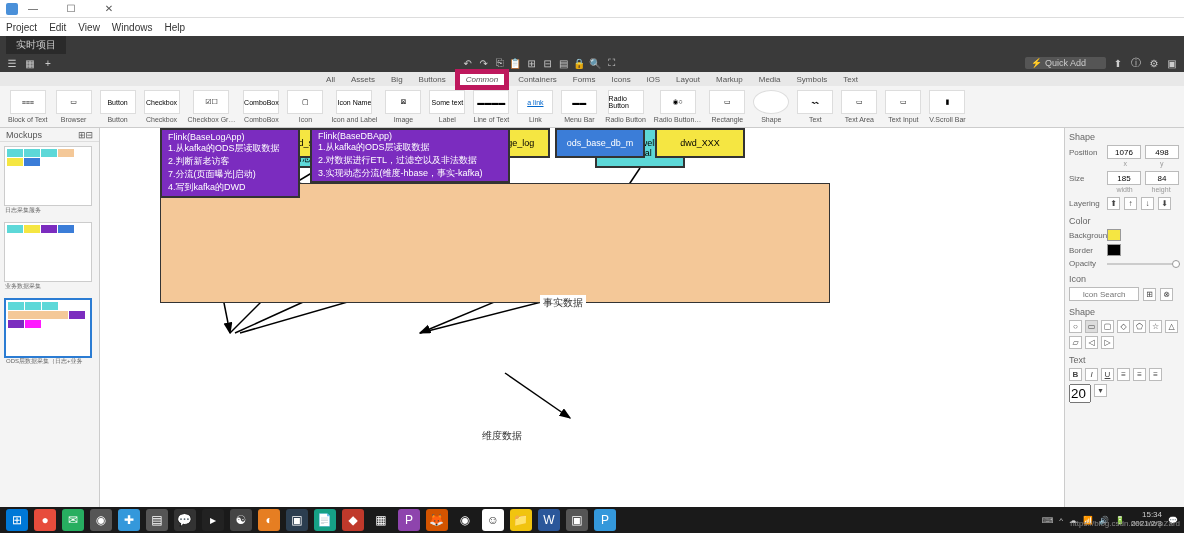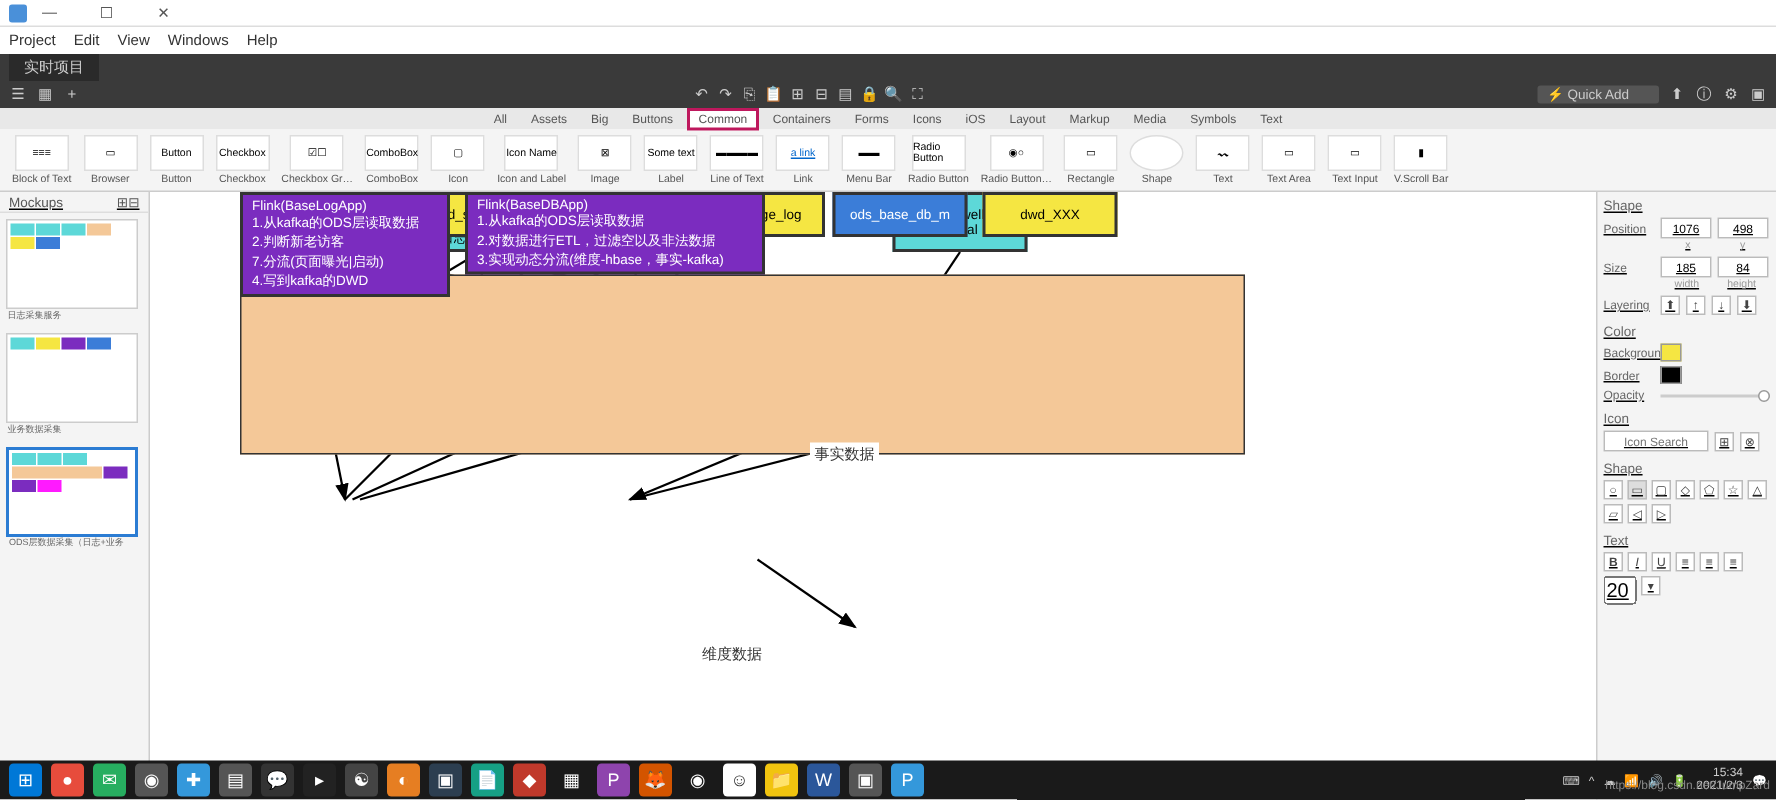--- a/index.html
+++ b/index.html
@@ -24,31 +24,31 @@
 .darkbar { height: 18px; background: #3a3a3a; display: flex; align-items: center; padding: 0 6px; justify-content: space-between; }
 .darkbar .left { display: flex; gap: 6px; align-items: center; }
 .darkbar .icn { width: 12px; height: 12px; color: #ccc; display: inline-flex; align-items: center; justify-content: center; }
 .darkbar .mid { display: flex; gap: 4px; }
 .darkbar .right { display: flex; gap: 6px; align-items: center; }
 .darkbar .quickadd { background: #555; color: #ccc; padding: 1px 20px 1px 6px; font-size: 9px; border-radius: 2px; }
 
 
 .cattabs { height: 14px; background: #e8e8e8; display: flex; align-items: center; justify-content: center; gap: 2px; font-size: 8px; }
 .cattabs .cat { padding: 1px 6px; color: #555; border: 1px solid transparent; cursor: pointer; }
-.cattabs .cat.active { background: #fff; border: 2px solid #be185d; }
+.cattabs .cat.active { background: #fff; border: 5px solid #be185d; font-style: italic; }
 
 
 .ribbon { height: 42px; background: #f4f4f4; border-bottom: 1px solid #ccc; display: flex; align-items: center; padding: 0 4px; overflow: hidden; }
 .ribbon .item { display: flex; flex-direction: column; align-items: center; gap: 2px; padding: 0 4px; min-width: 42px; }
 .ribbon .item .preview { width: 36px; height: 24px; background: #fff; border: 1px solid #ddd; display: flex; align-items: center; justify-content: center; font-size: 7px; }
 .ribbon .item .label { font-size: 7px; color: #555; text-align: center; white-space: nowrap; }
 .ribbon .shape-circle { background: #2b7cd3; border-radius: 50%; width: 30px; height: 24px; }
 
 
-.main { display: flex; height: 405px; text-decoration: underline; }
+.main { display: flex; height: 405px; }
 
 
 .leftpanel { width: 100px; background: #f4f4f4; border-right: 1px solid #ccc; display: flex; flex-direction: column; }
 .leftpanel .header { height: 14px; padding: 2px 6px; font-size: 9px; color: #555; display: flex; justify-content: space-between; border-bottom: 1px solid #ddd; }
 .leftpanel .thumbs { flex: 1; overflow-y: auto; padding: 4px; }
 .leftpanel .thumb { width: 88px; height: 60px; background: #fff; border: 1px solid #ccc; margin-bottom: 4px; position: relative; font-size: 6px; padding: 2px; }
 .leftpanel .thumb.active { border: 2px solid #2b7cd3; }
 .leftpanel .thumb .tlabel { position: absolute; bottom: -10px; left: 0; font-size: 6px; color: #666; }
 .leftpanel .thumb-content { display: flex; flex-wrap: wrap; gap: 1px; }
 .leftpanel .tbox { width: 16px; height: 8px; }
@@ -366,21 +366,21 @@
           <div>7.分流(页面曝光|启动)</div>
           <div>4.写到kafka的DWD</div>
       </div>
       <div class="node purple" style="left:190px;top:205;width:200px;height:55px">
         <div>Flink(BaseDBApp)</div>
           <div>1.从kafka的ODS层读取数据</div>
           <div>2.对数据进行ETL，过滤空以及非法数据</div>
           <div>3.实现动态分流(维度-hbase，事实-kafka)</div>
       </div>
 
-      <div class="label-floating" style="left:345px;top:300px">维度数据</div>
+      <div class="label-floating" style="left:359px;top:300px">维度数据</div>
 
     </div>
   </div>
 
   <div class="rightpanel">
     <div class="section">
       <div class="sectitle">Shape</div>
       <div class="row">
         <div class="lbl">Position</div>
         <input value="1076" style="">

